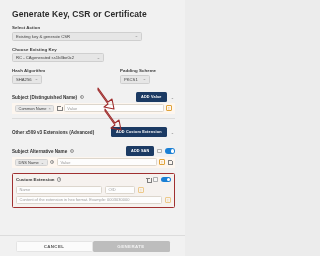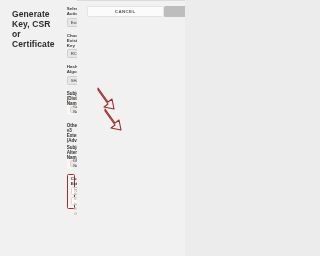--- a/index.html
+++ b/index.html
@@ -8,21 +8,21 @@
     width: 185px; height: 256px;
     overflow: hidden;
     font-family: "Liberation Sans", sans-serif;
     background: #ececec;
   }
   .dialog {
     position: relative;
     width: 185px; height: 256px;
     background: #f1f1f1;
     display: flex;
-    flex-direction: row;
+    flex-direction: column;
   }
   .dlg-title {
     font-size: 8.5px;
     font-weight: bold;
     color: #2b2b2b;
     padding: 9px 0 0 12px;
     letter-spacing: .1px;
   }
   .scroll-area {
     flex: 1;

